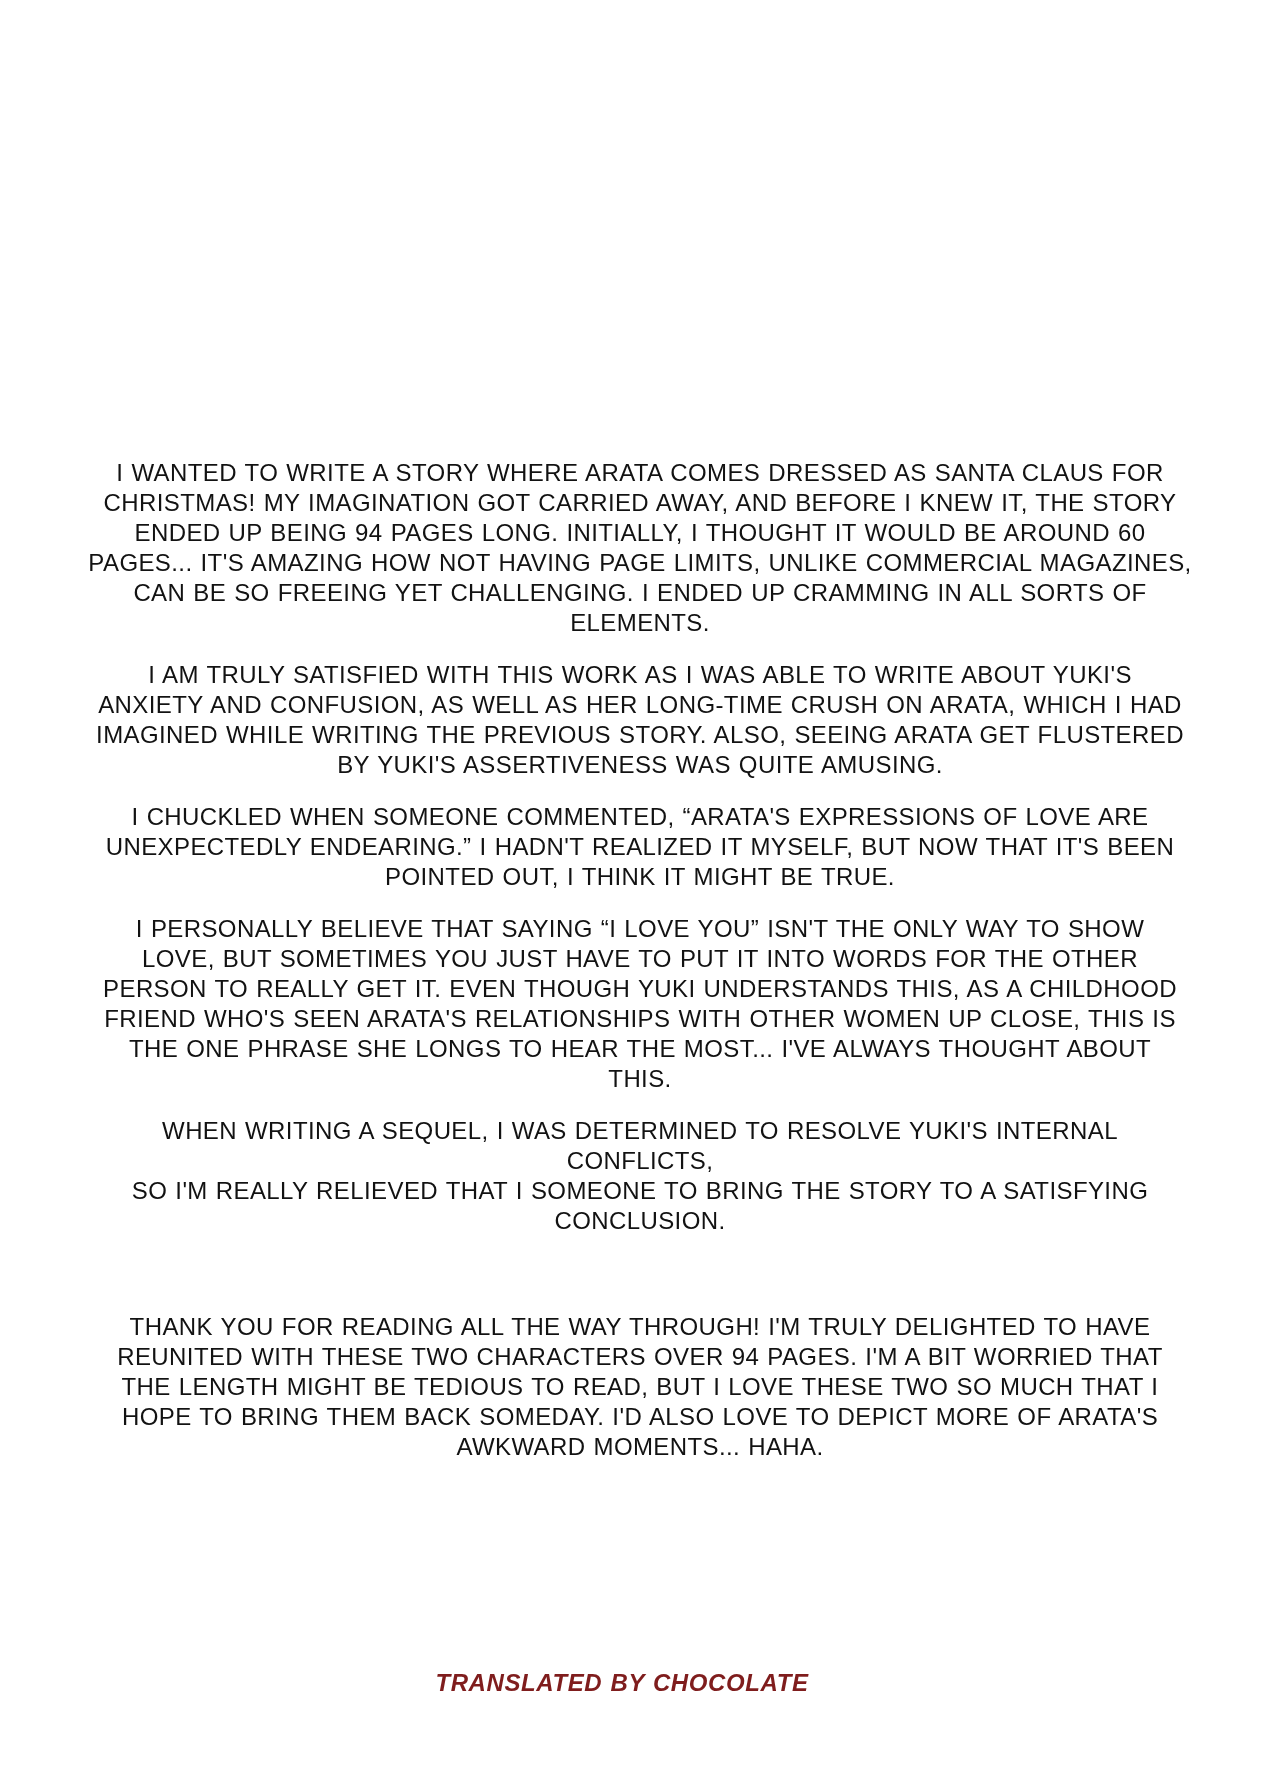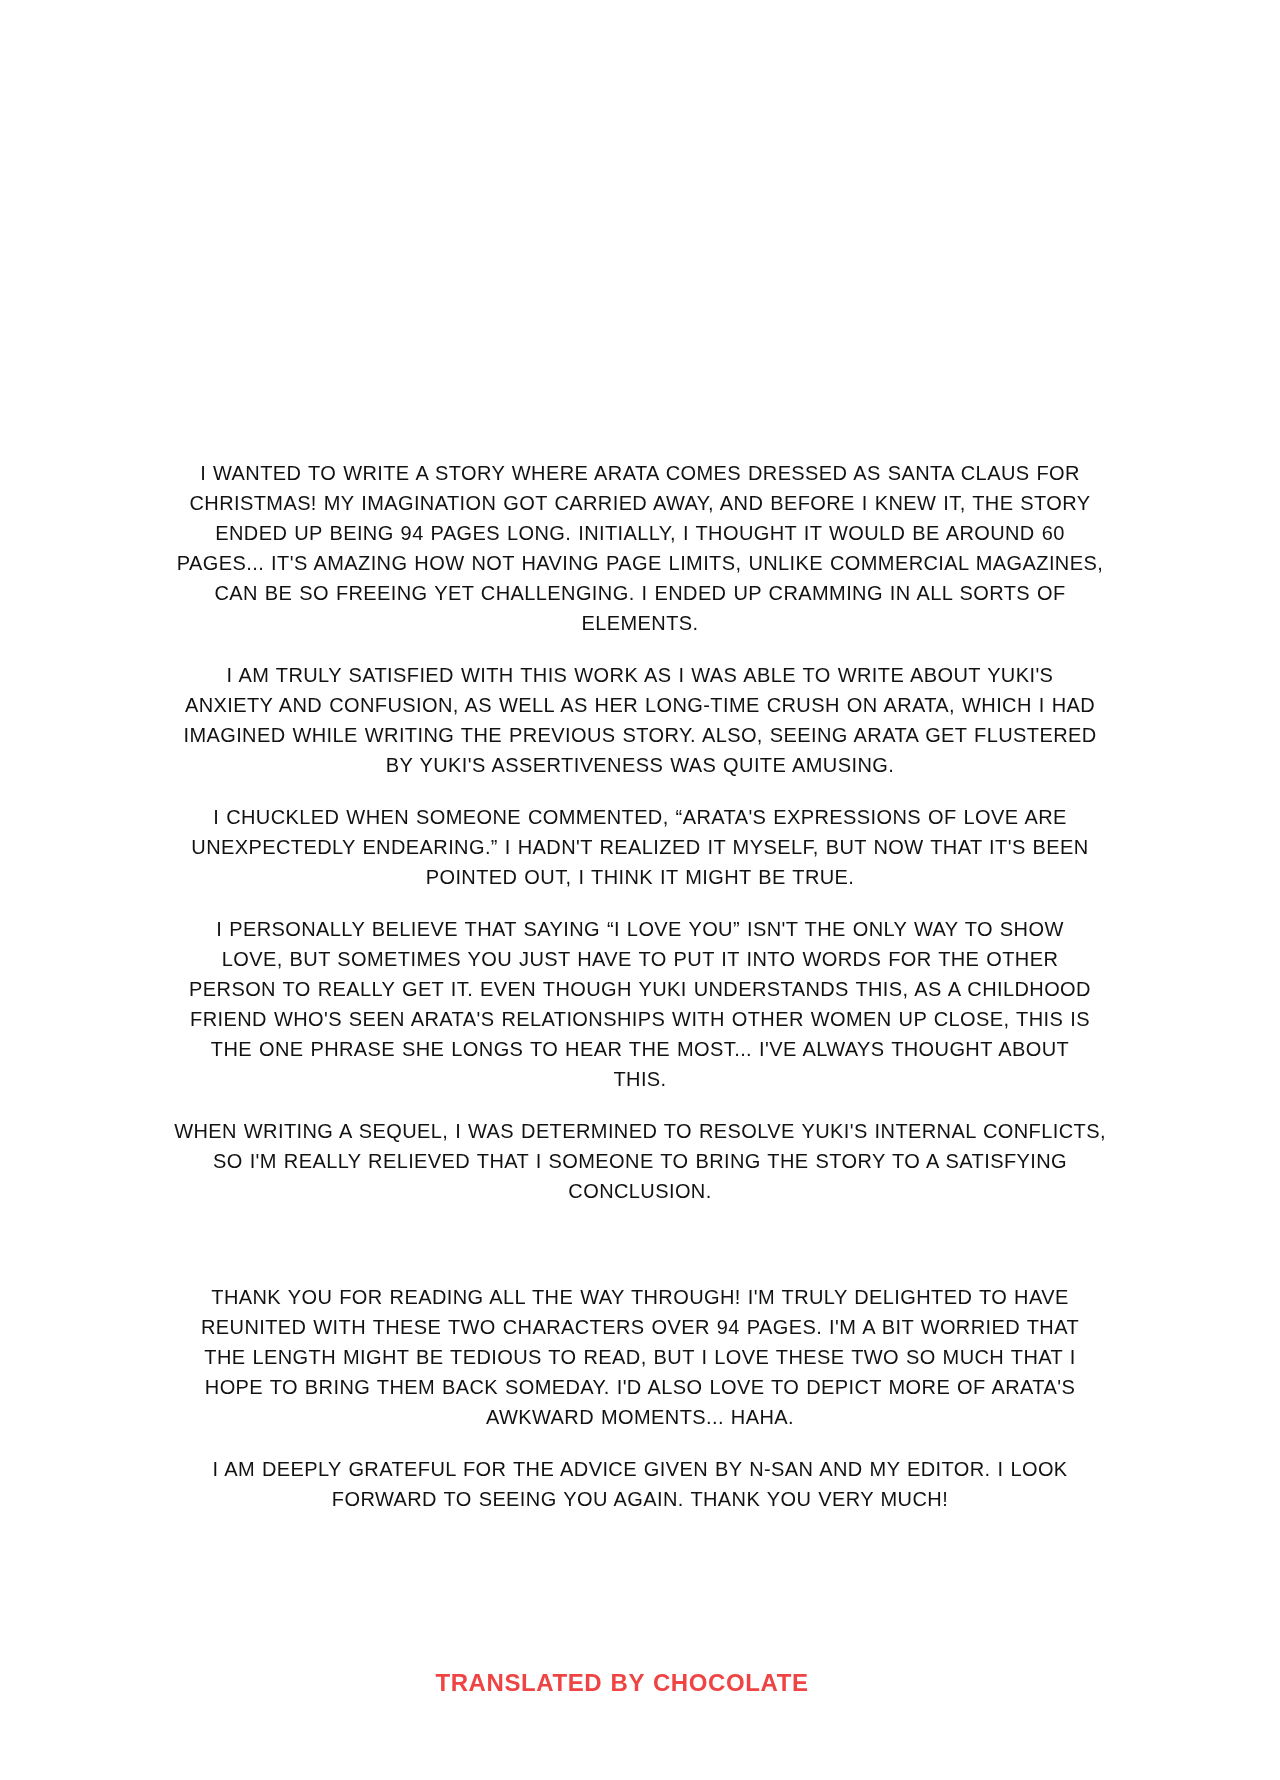--- a/index.html
+++ b/index.html
@@ -19,38 +19,39 @@
     position: absolute;
     top: 458px;
     left: 50%;
     transform: translateX(-50%);
     width: 1106px;
     text-align: center;
     color: #121212;
   }
   .afterword p {
     margin: 0 0 22px 0;
-    font-size: 20px;
+    font-size: 24px;
     line-height: 30px;
     font-weight: normal;
     letter-spacing: 0.4px;
     word-spacing: 1px;
     white-space: pre-line; 
   }
   .afterword p.gap-before {
     margin-top: 76px;
   }
   .credits {
     position: absolute;
     top: 1668px;
     left: 50%;
     transform: translateX(-52%);
     width: 900px;
     text-align: center;
-    color: #ef4444;
+    color: #7f1d1d;
+    font-style: italic;
   }
   .credits div {
     font-size: 24px;
     line-height: 29px;
     font-weight: bold;
     letter-spacing: 0.6px;
     word-spacing: 1px;
   }
 </style>
 </head>
@@ -79,21 +80,19 @@
 THE ONE PHRASE SHE LONGS TO HEAR THE MOST... I'VE ALWAYS THOUGHT ABOUT
 THIS.</p>
     <p>WHEN WRITING A SEQUEL, I WAS DETERMINED TO RESOLVE YUKI'S INTERNAL CONFLICTS,
 SO I'M REALLY RELIEVED THAT I SOMEONE TO BRING THE STORY TO A SATISFYING
 CONCLUSION.</p>
     <p class="gap-before">THANK YOU FOR READING ALL THE WAY THROUGH! I'M TRULY DELIGHTED TO HAVE
 REUNITED WITH THESE TWO CHARACTERS OVER 94 PAGES. I'M A BIT WORRIED THAT
 THE LENGTH MIGHT BE TEDIOUS TO READ, BUT I LOVE THESE TWO SO MUCH THAT I
 HOPE TO BRING THEM BACK SOMEDAY. I'D ALSO LOVE TO DEPICT MORE OF ARATA'S
 AWKWARD MOMENTS... HAHA.</p>
-    <p>I AM DEEPLY GRATEFUL FOR THE ADVICE GIVEN BY N-SAN AND MY EDITOR. I LOOK
-FORWARD TO SEEING YOU AGAIN. THANK YOU VERY MUCH!</p>
   </div>
 
   <div class="credits">
     <div>TRANSLATED BY CHOCOLATE</div>
   </div>
 
 </div>
 
 </body></html>

